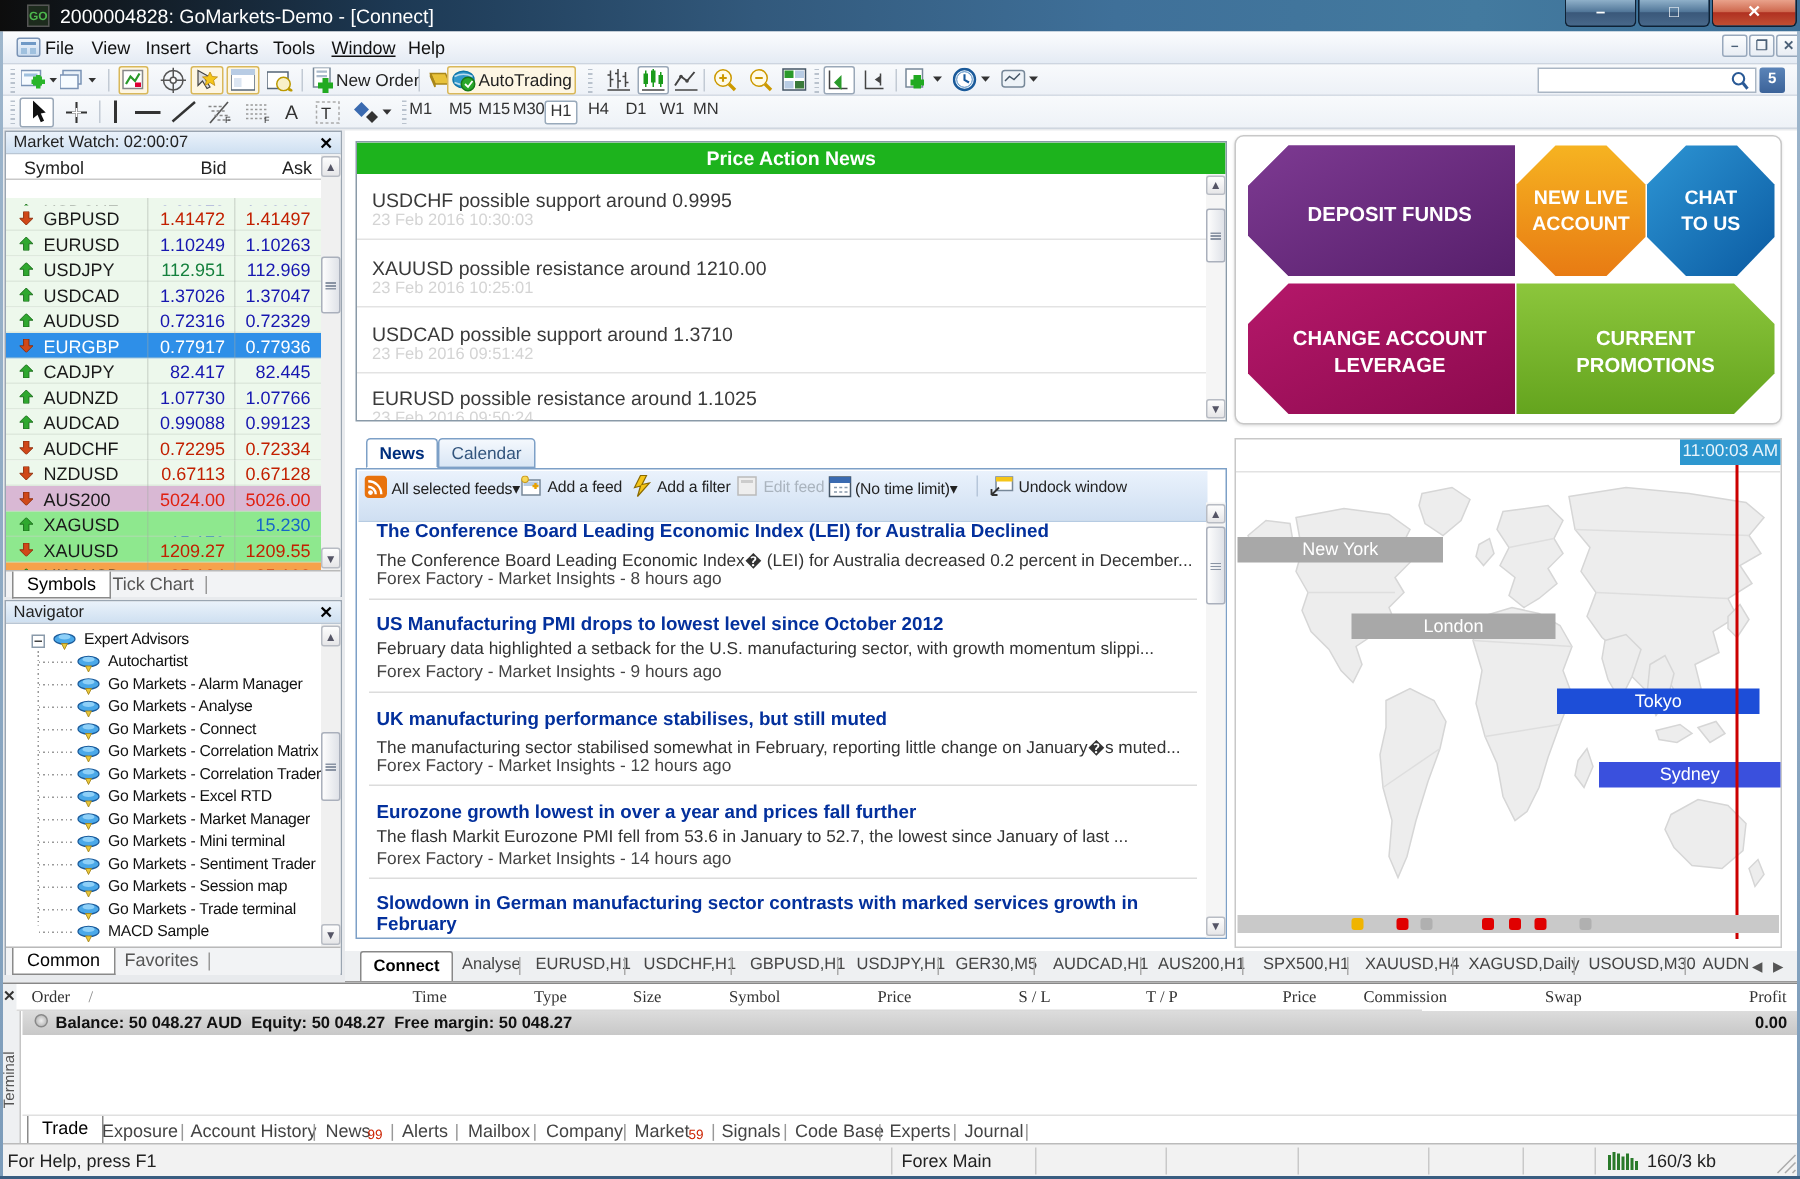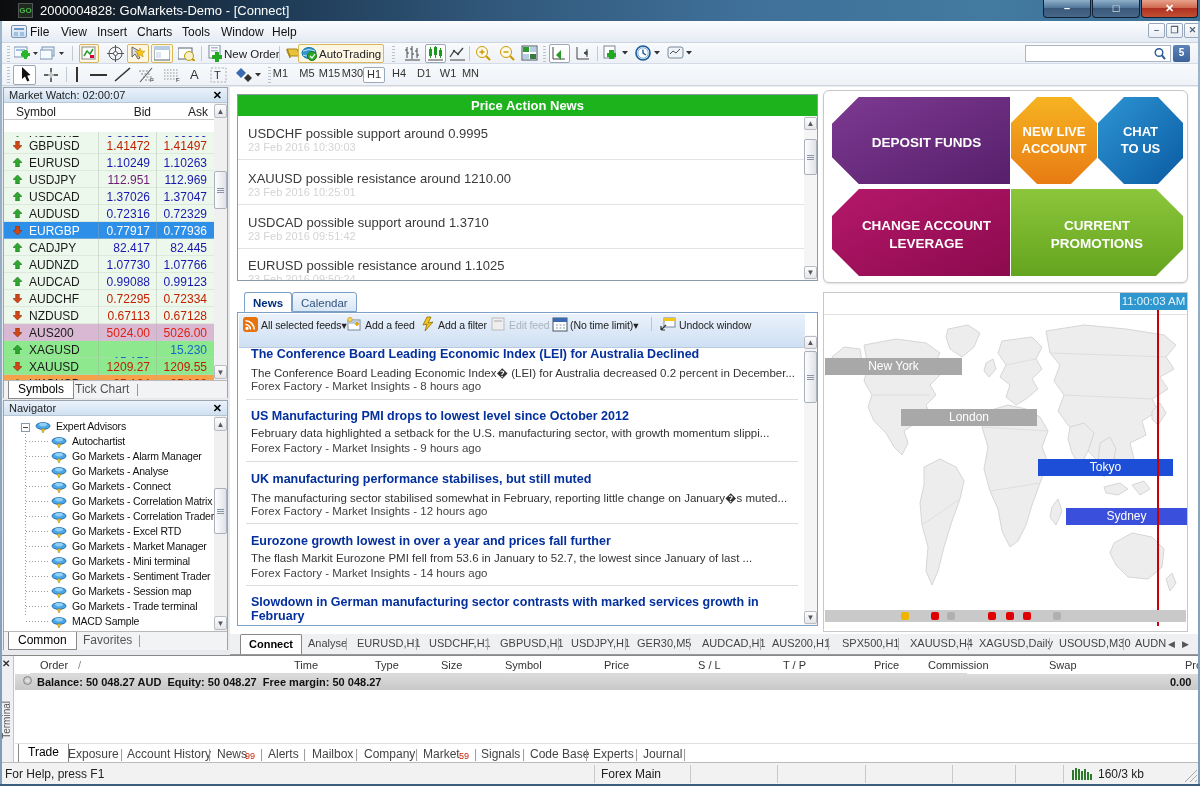--- a/index.html
+++ b/index.html
@@ -96,21 +96,21 @@
 
 
 #charttabs { left:230px; top:634px; width:968px; height:21px; background:#eef0f2; font-size:11px; color:#444; border-bottom:1px solid #999; white-space:nowrap; }
 .ctab { position:absolute; top:0; height:20px; line-height:19px; padding:0 8px; }
 .ctab.on { background:#fff; border:1px solid #888; border-bottom:none; border-radius:2px 2px 0 0; font-weight:bold; color:#000; }
 .ctsep { position:absolute; top:4px; width:1px; height:12px; background:#aaa; }
 
 
 #terminal { left:0; top:655px; width:1200px; height:107px; background:#fff; border-top:1px solid #888; }
 #termstrip { left:0; top:0; width:14px; height:107px; background:#eef0f2; border-right:1px solid #c5c5c5; }
-#termhdr { left:30px; top:0; width:937px; height:18px; background:#fff; border-bottom:1px solid #d9d9d9; font-size:11px; color:#333; }
+#termhdr { left:11px; top:0; width:937px; height:18px; background:#fff; border-bottom:1px solid #d9d9d9; font-size:11px; color:#333;font-family:Liberation Serif, serif; }
 #balrow { left:15px; top:18px; width:1185px; height:16px; background:linear-gradient(#dcdcdc,#c8c8c8); font-size:11px; font-weight:bold; color:#111; }
 #termtabs { left:15px; top:87px; width:1185px; height:20px; background:#fff; font-size:12px; color:#444; border-top:1px solid #e0e0e0; }
 
 
 #statusbar { left:0; top:762px; width:1200px; height:22px; background:#f2f2f2; border-top:1px solid #bbb; font-size:12px; color:#222; }
 #statusbar .cell { position:absolute; top:2px; height:18px; border-left:1px solid #c9c9c9; }
 #bottomedge { left:0; top:784px; width:1200px; height:2px; background:#3a5d80; }
 #leftedge { left:0; top:21px; width:2px; height:763px; background:linear-gradient(#9eb6cc,#7c9cba); }
 #rightedge { left:1198px; top:21px; width:2px; height:763px; background:linear-gradient(#9eb6cc,#7c9cba); }
 </style>
@@ -134,21 +134,21 @@
   <div class="abs" style="left:9px;top:4px;width:16px;height:13px;background:linear-gradient(#eef4fb,#cadcf0);border:1px solid #7a93b5;border-radius:2px;">
       <div style="position:absolute;left:2px;top:2px;width:10px;height:2px;background:#6f99c6;"></div>
       <div style="position:absolute;left:2px;top:6px;width:4px;height:4px;background:#9fc0de;"></div>
       <div style="position:absolute;left:8px;top:6px;width:4px;height:4px;background:#9fc0de;"></div>
     </div>
   <div class="mitem" style="left:28px;">File</div>
   <div class="mitem" style="left:59px;">View</div>
   <div class="mitem" style="left:95px;">Insert</div>
   <div class="mitem" style="left:135px;">Charts</div>
   <div class="mitem" style="left:180px;">Tools</div>
-  <div class="mitem" style="left:219px;">Window</div>
+  <div class="mitem" style="left:219px;text-decoration:underline;">Window</div>
   <div class="mitem" style="left:270px;">Help</div>
   <div class="mdibtn abs" style="left:1146px;">–</div>
   <div class="mdibtn abs" style="left:1164px;">❐</div>
   <div class="mdibtn abs" style="left:1182px;">✕</div>
 </div>
 <div id="toolbar1" class="abs">
   <div class="grip abs" style="left:5px;"></div>
   <svg class="abs" style="left:12px;top:3px;" width="24" height="15" viewBox="0 0 24 15">
       <rect x="0" y="1" width="13" height="10" fill="#f6fbff" stroke="#7a93b5"></rect>
       <rect x="2" y="3" width="9" height="2" fill="#9fc0de"></rect>
@@ -373,21 +373,21 @@
         <span class="bid" style="color:#1717b0;">1.10249</span>
         <span class="ask" style="color:#1717b0;">1.10263</span>
         <span class="cellsep" style="left:94px;"></span>
         <span class="cellsep" style="left:152px;"></span>
       </div>
 <div class="mwrow abs" style="top:51px;background:#edf8ec;border-bottom:1px solid rgba(200,210,200,0.4);">
         <svg class="arrow-up" viewBox="0 0 9 9">
           <path d="M4.5 0 L9 4.5 L6.3 4.5 L6.3 9 L2.7 9 L2.7 4.5 L0 4.5 Z" fill="#2fa82f" stroke="#1a6a1a" stroke-width="0.6"></path>
         </svg>
         <span class="sym" style="color:#1a1a1a;">USDJPY</span>
-        <span class="bid" style="color:#701a75;">112.951</span>
+        <span class="bid" style="color:#15803d;">112.951</span>
         <span class="ask" style="color:#1717b0;">112.969</span>
         <span class="cellsep" style="left:94px;"></span>
         <span class="cellsep" style="left:152px;"></span>
       </div>
 <div class="mwrow abs" style="top:68px;background:#edf8ec;border-bottom:1px solid rgba(200,210,200,0.4);">
         <svg class="arrow-up" viewBox="0 0 9 9">
           <path d="M4.5 0 L9 4.5 L6.3 4.5 L6.3 9 L2.7 9 L2.7 4.5 L0 4.5 Z" fill="#2fa82f" stroke="#1a6a1a" stroke-width="0.6"></path>
         </svg>
         <span class="sym" style="color:#1a1a1a;">USDCAD</span>
         <span class="bid" style="color:#1717b0;">1.37026</span>

